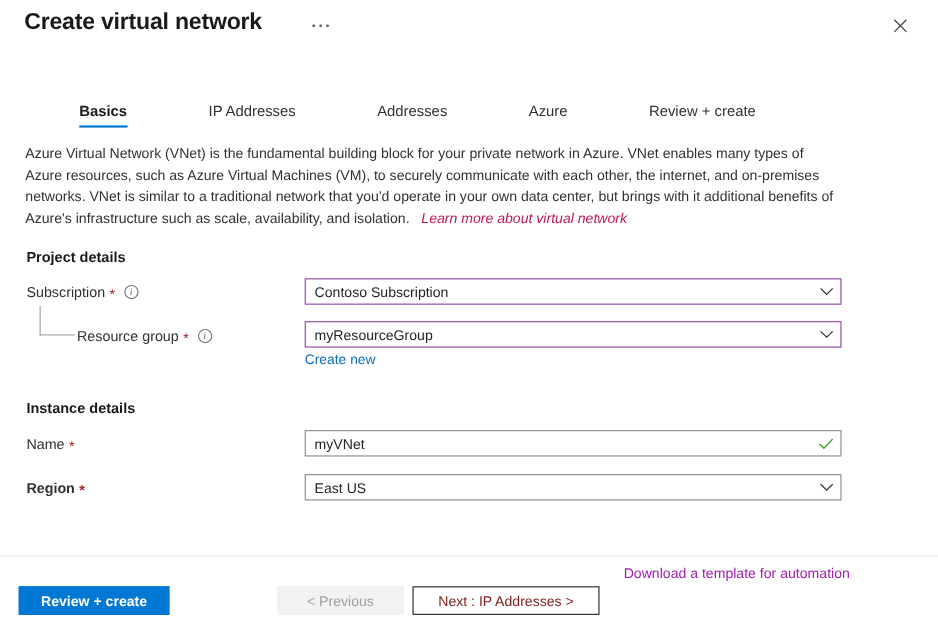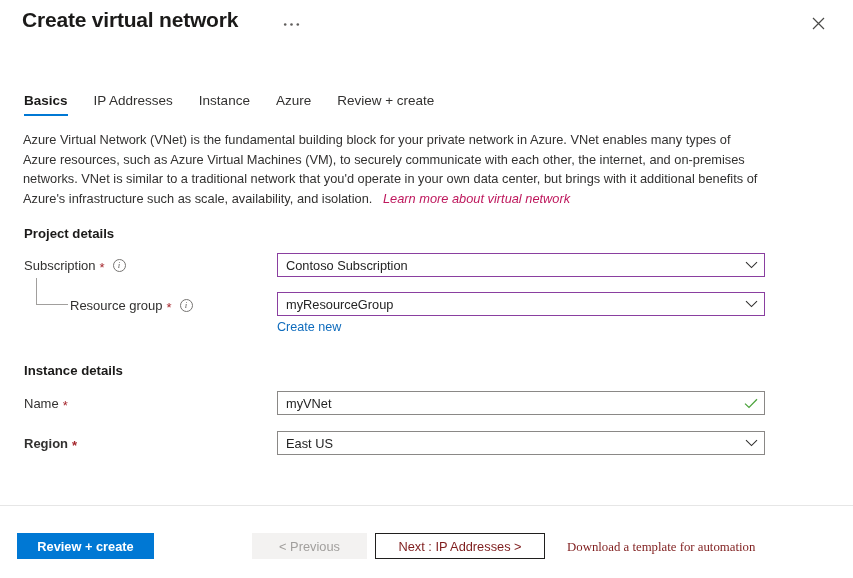--- a/index.html
+++ b/index.html
@@ -68,20 +68,21 @@
     height: 28px;
   }
   .tab {
     font-size: 13.5px;
     color: #323130;
     padding: 0 13px 7px 13px;
     cursor: pointer;
     white-space: nowrap;
     position: relative;
     line-height: 17px;
+    margin-left: 48px;
   }
   .tab:first-child { padding-left: 2px; }
   .tab.active {
     font-weight: 600;
     color: #1b1a19;
   }
   .tab.active::after {
     content: "";
     position: absolute;
     left: 2px;
@@ -239,26 +240,25 @@
     left: 375px;
     top: 533px;
     width: 170px;
     background: #ffffff;
     color: #7f1d1d;
     border: 1px solid #201f1e;
   }
   .footer-link {
     position: absolute;
     left: 567px;
-    top: 540px;
+    top: 513px;
     font-size: 12.8px;
-    color: #7f1d1d;
+    color: #a21caf;
     cursor: pointer;
     text-decoration: none;
-    font-family: Liberation Serif, serif;
   }
 </style>
 </head>
 <body>
 
 <div class="blade-header">
   <div class="blade-title">Create virtual network</div>
   <div class="blade-ellipsis">
     <svg width="17" height="5" viewBox="0 0 17 5">
       <circle cx="2.2" cy="2.5" r="1.3" fill="#605e5c"></circle>
@@ -269,21 +269,21 @@
   <div class="blade-close">
     <svg width="13" height="13" viewBox="0 0 13 13">
       <path d="M1 1 L12 12 M12 1 L1 12" stroke="#4a4a48" stroke-width="1.2" fill="none"></path>
     </svg>
   </div>
 </div>
 
 <div class="tab-strip">
   <div class="tab active">Basics</div>
   <div class="tab">IP Addresses</div>
-  <div class="tab">Instance</div>
+  <div class="tab">Addresses</div>
   <div class="tab">Azure</div>
   <div class="tab">Review + create</div>
 </div>
 
 <div class="description">
   <span>Azure Virtual Network (VNet) is the fundamental building block for your private network in Azure. VNet enables many types of Azure resources, such as Azure Virtual Machines (VM), to securely communicate with each other, the internet, and on-premises networks. VNet is similar to a traditional network that you'd operate in your own data center, but brings with it additional benefits of Azure's infrastructure such as scale, availability, and isolation.</span>
   <span>&nbsp;&nbsp;</span><a class="inline-link">Learn more about virtual network</a>
 </div>
 
 <div class="section-heading" style="top:226px;">Project details</div>

